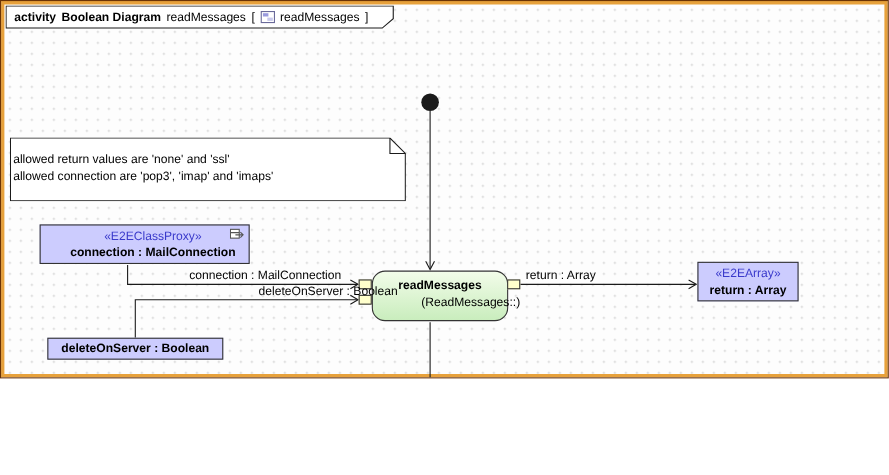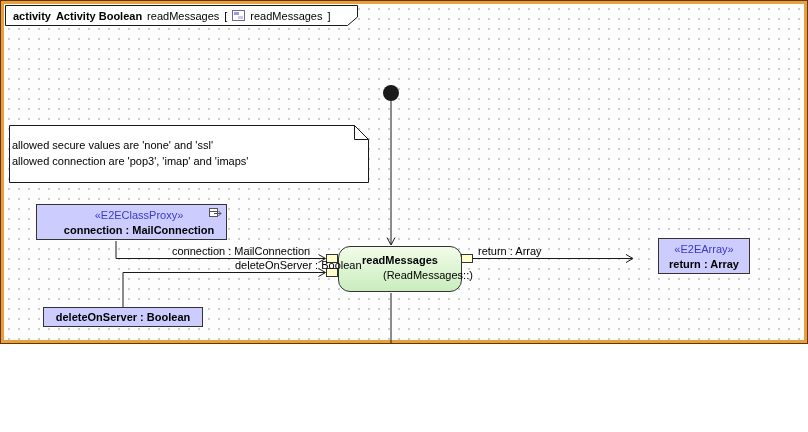--- a/index.html
+++ b/index.html
@@ -49,21 +49,21 @@
 
   
   .obj-node {
     background: #ccccfe; border: 1px solid #333;
     text-align: center; color: #000;
   }
   .stereotype { font-size: 11px; color: #3a3acb; line-height: 15px; }
   .obj-name { font-size: 11px; font-weight: bold; line-height: 15px; }
   #connection-node { left: 35px; top: 203px; width: 191px; height: 36px; padding-top: 3px; padding-left: 15px; }
   #delete-node { left: 42px; top: 306px; width: 160px; height: 20px; padding-top: 2px; }
-  #return-node { left: 633px; top: 237px; width: 92px; height: 36px; padding-top: 3px; margin-left: 24px; }
+  #return-node { left: 633px; top: 237px; width: 92px; height: 36px; padding-top: 3px; }
   .proxy-icon { position: absolute; top: 2px; right: 3px; }
 
   
   #action-node {
     left: 337px; top: 245px; width: 124px; height: 46px;
     border: 1px solid #333; border-radius: 12px;
     background: linear-gradient(180deg, #f2fce9 0%, #c9edbd 100%);
     text-align: center; padding-top: 6px;
   }
   #action-node .action-name { font-size: 11px; font-weight: bold; line-height: 15px; }
@@ -125,37 +125,37 @@
       <path class="edge" d="M472,257.5 H631"></path>
       <path class="edge" d="M625,253.5 L632,257.5 L625,261.5"></path>
     </g>
   </svg>
 
   <svg class="layer z2" id="tab-shape" width="354" height="22" style="position:absolute;">
     <polygon points="0.5,0.5 352.5,0.5 352.5,12 342.5,20.5 0.5,20.5" fill="#ffffff" stroke="#1a1a1a"></polygon>
   </svg>
   <div class="abs z3" id="tab-text">
     <span class="bold">activity</span>
-    <span class="bold">Activity Boolean</span>
+    <span class="bold">Boolean Diagram</span>
     <span>readMessages</span>
     <span>[</span>
     <span class="dgm-icon">
         <i></i>
         <b></b>
       </span>
     <span>readMessages</span>
     <span>]</span>
   </div>
 
   <svg class="layer z2" id="note-shape" width="360" height="58" style="position:absolute;">
     <path d="M0.5,0.5 H345.5 L359.5,14.5 V57.5 H0.5 Z" fill="#ffffff" stroke="#1a1a1a"></path>
     <path d="M345.5,0.5 V14.5 H359.5" fill="none" stroke="#1a1a1a"></path>
   </svg>
   <div class="abs z3" id="note-text">
-    <div>allowed secure values are 'none' and 'ssl'</div>
+    <div>allowed return values are 'none' and 'ssl'</div>
     <div>allowed connection are 'pop3', 'imap' and 'imaps'</div>
   </div>
 
   <div class="abs z2" id="initial-node"></div>
 
   <div class="abs z2 obj-node" id="connection-node">
     <div class="stereotype">«E2EClassProxy»</div>
     <div class="obj-name">connection : MailConnection</div>
     <svg class="proxy-icon" width="14" height="11">
       <rect x="0.5" y="1.5" width="8" height="8" fill="#ffffff" stroke="#555"></rect>

